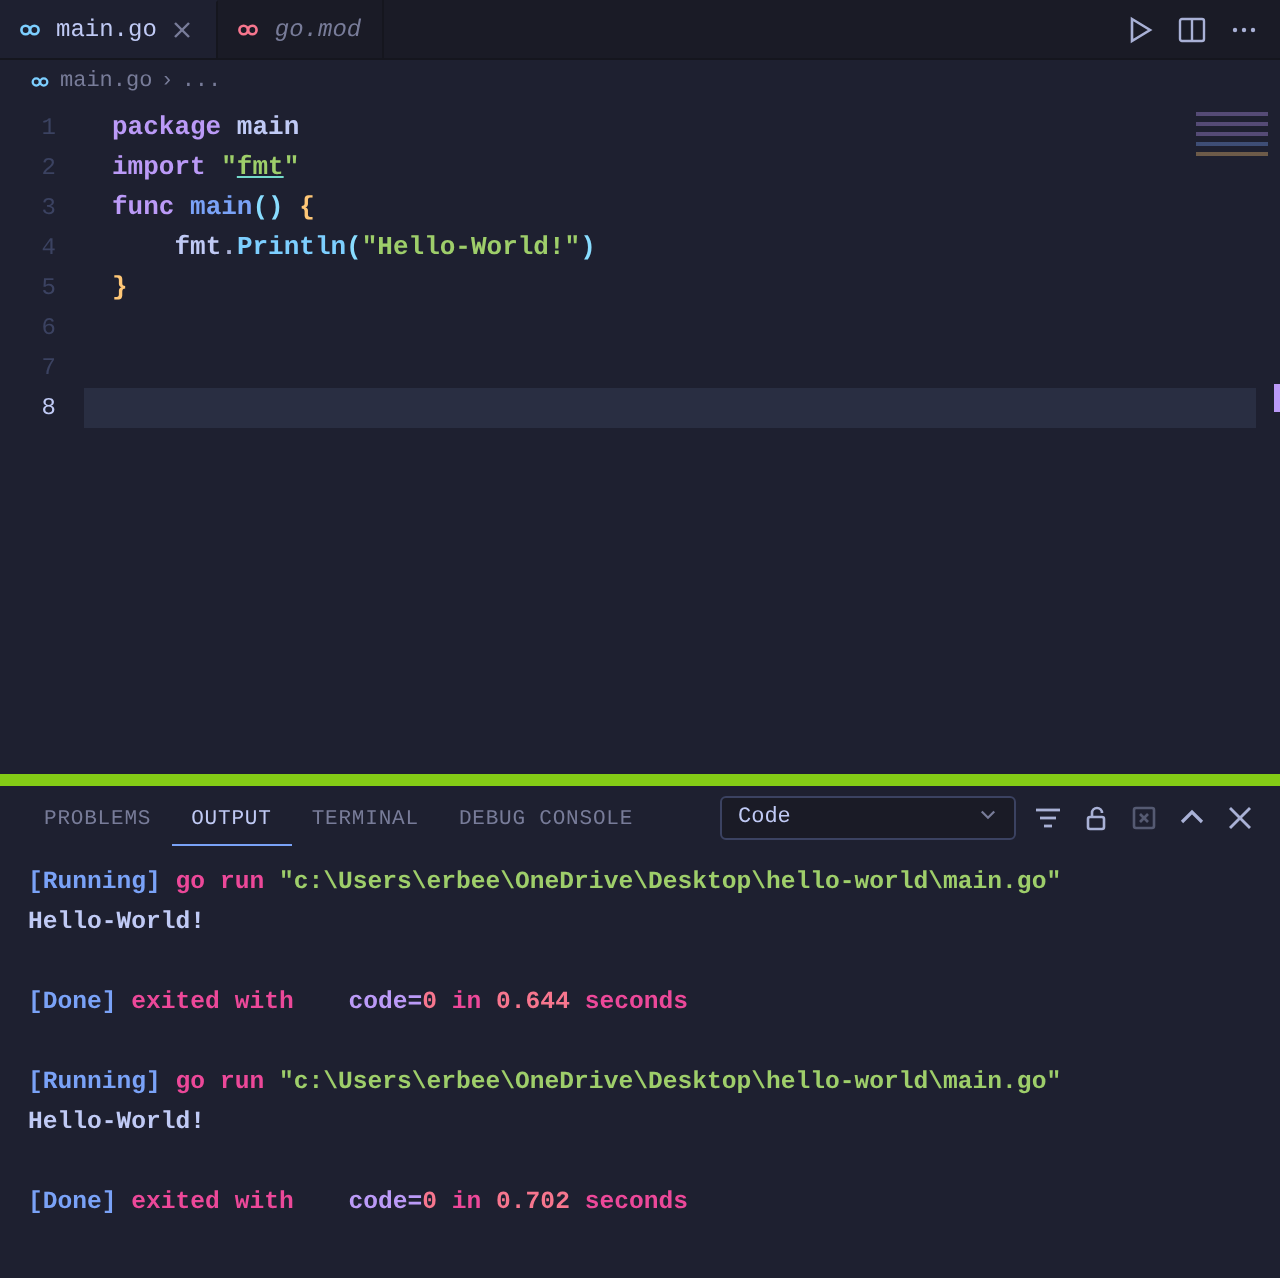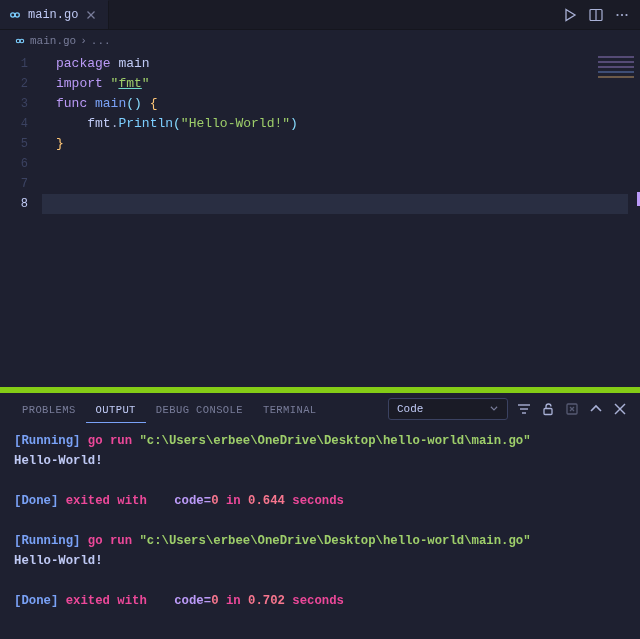--- a/index.html
+++ b/index.html
@@ -83,21 +83,21 @@
     white-space: pre;
     position: relative;
   }
   .cur-line-bg {
     position: absolute;
     left: 0; right: 12px;
     height: 20px;
     background: #292e42;
     z-index: 0;
   }
-  .code-line { position: relative; z-index: 1; padding-left: 14px; }
+  .code-line { position: relative; z-index: 1; padding-left: 14px; font-weight: bold; }
   .tok-kw   { color: #bb9af7; }
   .tok-pkg  { color: #c0caf5; }
   .tok-str  { color: #9ece6a; }
   .tok-str-u{ color: #9ece6a; text-decoration: underline; text-decoration-color:#73daca; }
   .tok-func { color: #7aa2f7; }
   .tok-obj  { color: #c0caf5; }
   .tok-call { color: #7dcfff; }
   .tok-punc { color: #89ddff; }
   .tok-brace{ color: #ffc777; }
   .minimap {
@@ -132,21 +132,21 @@
     cursor: pointer;
     border-bottom: 1px solid transparent;
   }
   .panel-tab.active {
     color: #c0caf5;
     border-bottom: 1px solid #7aa2f7;
   }
   .panel-spacer { flex: 1; }
   .filter-select {
     display:flex; align-items:center; justify-content:space-between;
-    width: 120px; height: 22px;
+    width: 148px; height: 22px;
     padding: 0 8px;
     border: 1px solid #3b4261;
     background: #1a1b26;
     color: #c0caf5;
     font-size: 11px;
     border-radius: 3px;
     cursor: pointer;
   }
   .filter-select .chev { color:#787c99; }
   .panel-actions { display:flex; align-items:center; gap:8px; margin-left:8px; }
@@ -181,20 +181,29 @@
             <circle cx="10.5" cy="8" r="2.4" fill="none" stroke="#7dcfff" stroke-width="1.5"></circle>
           </svg>
         </span>
         <span>main.go</span>
         <span class="close">
           <svg viewBox="0 0 16 16" stroke="currentColor" stroke-width="1.4">
             <line x1="4" y1="4" x2="12" y2="12"></line>
             <line x1="12" y1="4" x2="4" y2="12"></line>
           </svg>
         </span>
+      </div>
+      <div class="tab">
+        <span class="tab-go-icon">
+          <svg viewBox="0 0 16 16">
+            <circle cx="5.5" cy="8" r="2.4" fill="none" stroke="#f7768e" stroke-width="1.5"></circle>
+            <circle cx="10.5" cy="8" r="2.4" fill="none" stroke="#f7768e" stroke-width="1.5"></circle>
+          </svg>
+        </span>
+        <span>go.mod</span>
       </div>
     </div>
   <div class="titlebar-actions">
     <span class="icon">
       <svg viewBox="0 0 16 16" fill="none" stroke="currentColor" stroke-width="1.3">
           <path d="M4 2.5 L13 8 L4 13.5 Z"></path>
         </svg>
     </span>
     <span class="icon">
       <svg viewBox="0 0 16 16" fill="none" stroke="currentColor" stroke-width="1.2">
@@ -238,22 +247,22 @@
   <div class="code" id="code"><div class="code-line"><span class="tok-kw">package </span><span class="tok-pkg">main</span></div><div class="code-line"></div><div class="code-line"><span class="tok-kw">import </span><span class="tok-str">"</span><span class="tok-str-u">fmt</span><span class="tok-str">"</span></div><div class="code-line"></div><div class="code-line"><span class="tok-kw">func </span><span class="tok-func">main</span><span class="tok-punc">()</span><span> </span><span class="tok-brace">{</span></div><div class="code-line"><span>    </span><span class="tok-obj">fmt</span><span>.</span><span class="tok-call">Println</span><span class="tok-punc">(</span><span class="tok-str">"Hello-World!"</span><span class="tok-punc">)</span></div><div class="code-line"><span class="tok-brace">}</span></div><div class="code-line"></div><div class="cur-line-bg" style="top: 142px;"></div></div>
   <div class="minimap"></div>
   <div class="scroll-accent"></div>
 </div>
 
 <div class="panel">
   <div class="panel-header">
     <div class="panel-tabs" id="panel-tabs">
         <div class="panel-tab">PROBLEMS</div>
         <div class="panel-tab active">OUTPUT</div>
+        <div class="panel-tab">TERMINAL</div>
         <div class="panel-tab">DEBUG CONSOLE</div>
-        <div class="panel-tab">TERMINAL</div>
       </div>
     <div class="panel-spacer"></div>
     <div class="filter-select">
       <span>Code</span>
       <span class="chev">
         <svg width="10" height="10" viewBox="0 0 16 16" fill="none" stroke="currentColor" stroke-width="1.8">
             <path d="M3 6 L8 11 L13 6"></path>
           </svg>
       </span>
     </div>

